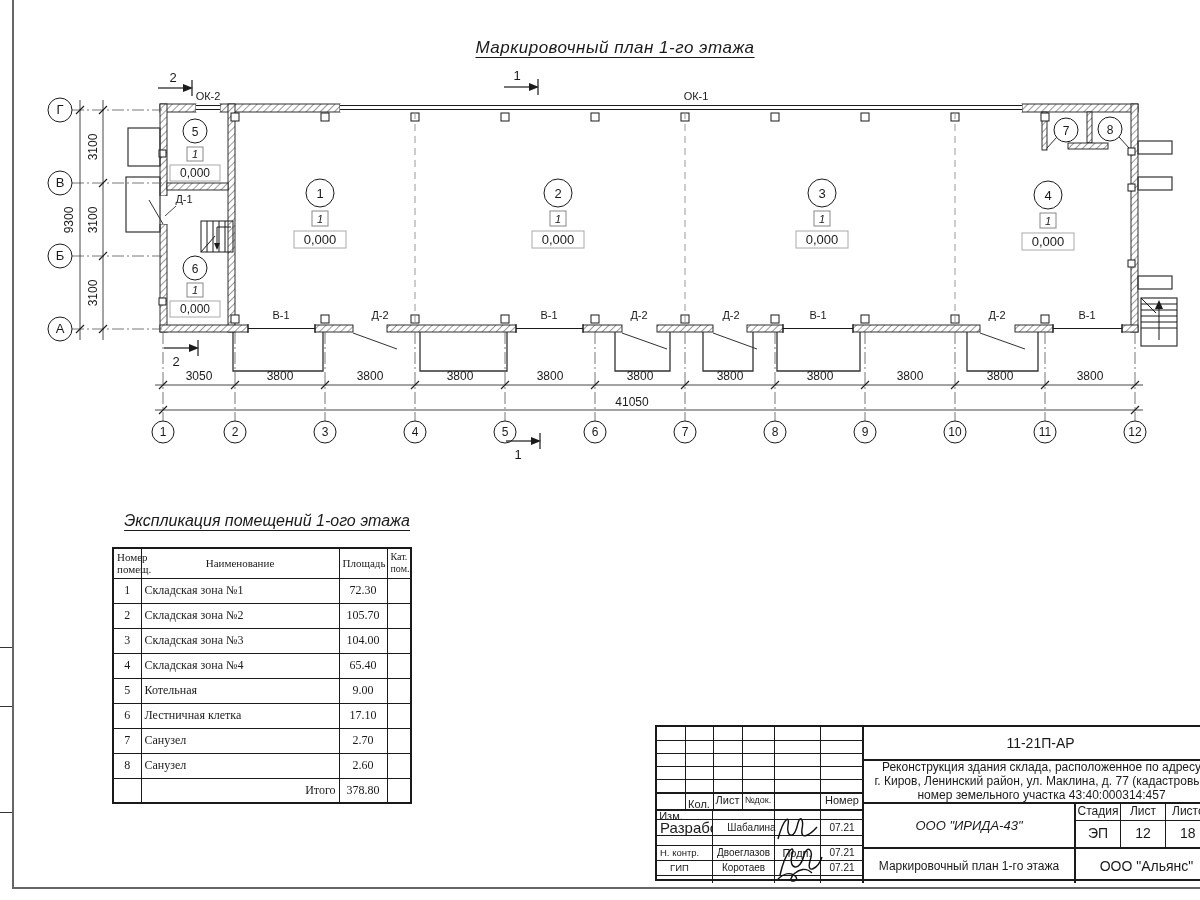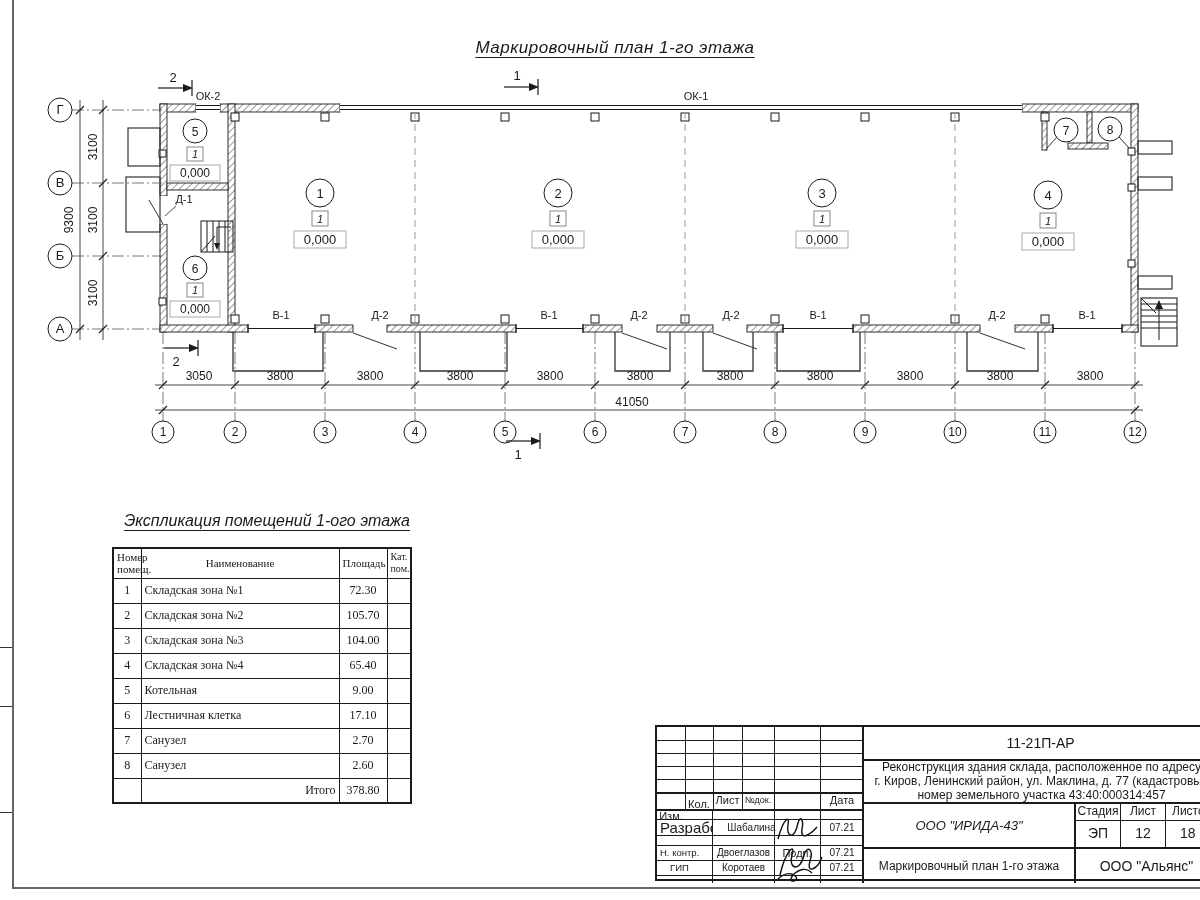--- a/index.html
+++ b/index.html
@@ -469,21 +469,21 @@
   <div class="ln" style="left:0;top:108px;width:207px;height:1px;"></div>
   <div class="ln" style="left:0;top:118px;width:207px;height:1px;"></div>
   <div class="ln" style="left:0;top:133px;width:207px;height:1px;"></div>
   <div class="ln" style="left:0;top:148px;width:207px;height:1px;"></div>
 
   <div class="cell" style="left:0;top:81px;width:28px;height:17px;font-size:11px;">Изм.</div>
   <div class="cell" style="left:28px;top:65px;width:28px;height:24px;font-size:11px;">Кол.</div>
   <div class="cell" style="left:56px;top:65px;width:29px;height:17px;font-size:11px;">Лист</div>
   <div class="cell" style="left:85px;top:65px;width:32px;height:17px;font-size:9px;">№док.</div>
   <div class="cell" style="left:117px;top:65px;width:46px;height:34px;font-size:11px;margin-top:44px;">Подп.</div>
-  <div class="cell" style="left:163px;top:65px;width:44px;height:17px;font-size:11px;">Дата</div>
+  <div class="cell" style="left:163px;top:65px;width:44px;height:17px;font-size:11px;">Номер</div>
 
   <div class="cell" style="left:1px;top:92px;width:54px;height:16px;font-size:15px;justify-content:flex-start;padding-left:2px;">Разработал</div>
   <div class="cell" style="left:64px;top:92px;width:61px;height:16px;font-size:10px;">Шабалина</div>
   <div class="cell" style="left:163px;top:92px;width:44px;height:16px;font-size:10px;">07.21</div>
   <div class="cell" style="left:1px;top:118px;width:54px;height:15px;font-size:9.5px;justify-content:flex-start;padding-left:2px;">Н. контр.</div>
   <div class="cell" style="left:56px;top:118px;width:61px;height:15px;font-size:10px;">Двоеглазов</div>
   <div class="cell" style="left:163px;top:118px;width:44px;height:15px;font-size:10px;">07.21</div>
   <div class="cell" style="left:1px;top:133px;width:54px;height:15px;font-size:9.5px;justify-content:flex-start;padding-left:12px;">ГИП</div>
   <div class="cell" style="left:56px;top:133px;width:61px;height:15px;font-size:10px;">Коротаев</div>
   <div class="cell" style="left:163px;top:133px;width:44px;height:15px;font-size:10px;">07.21</div>

